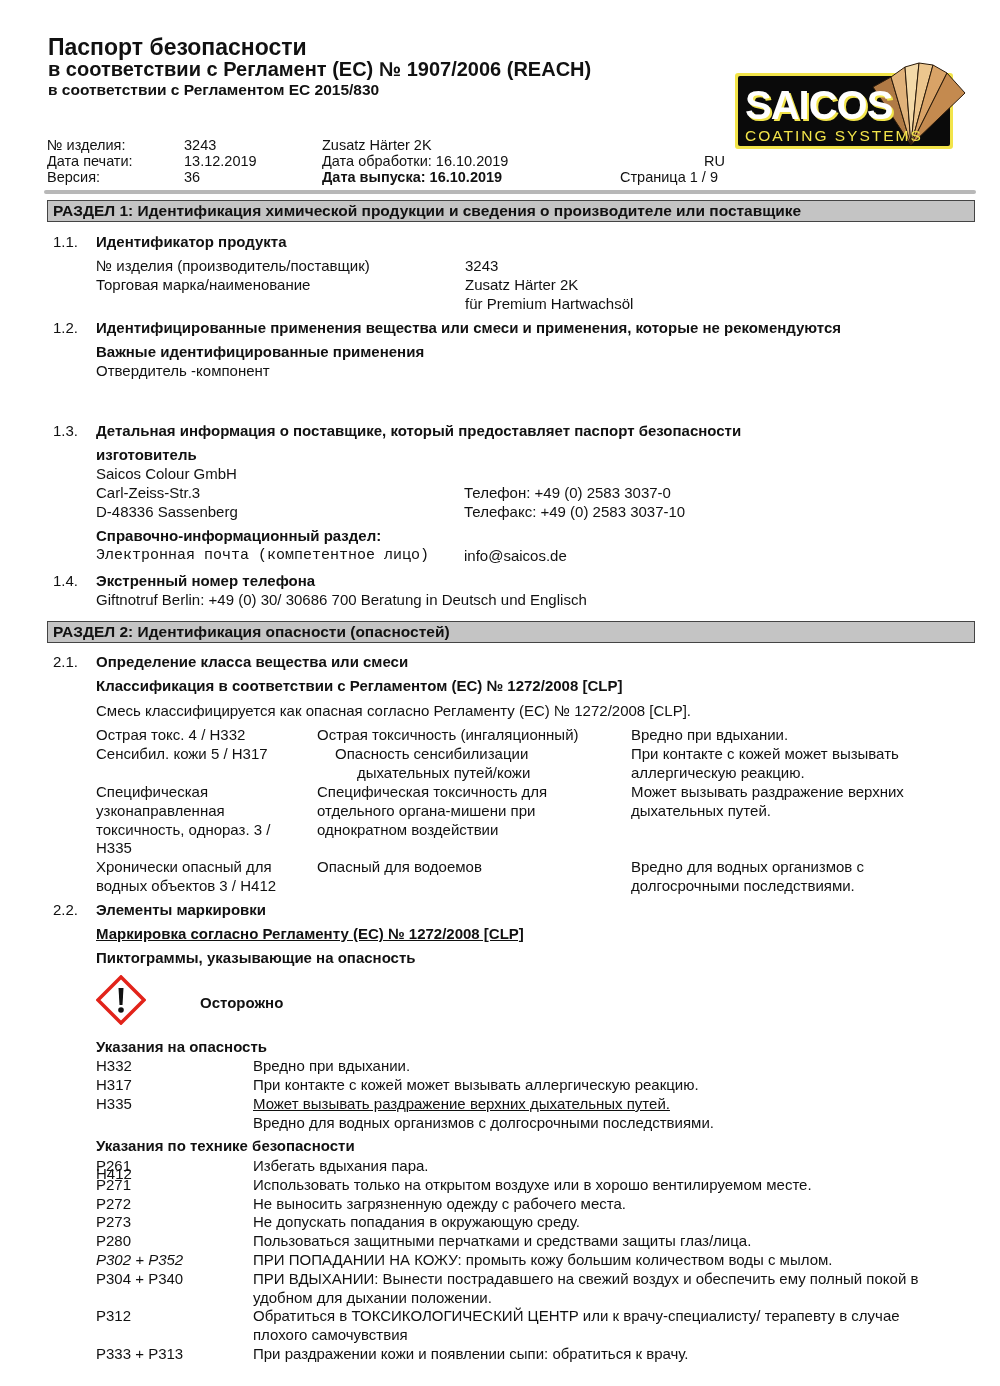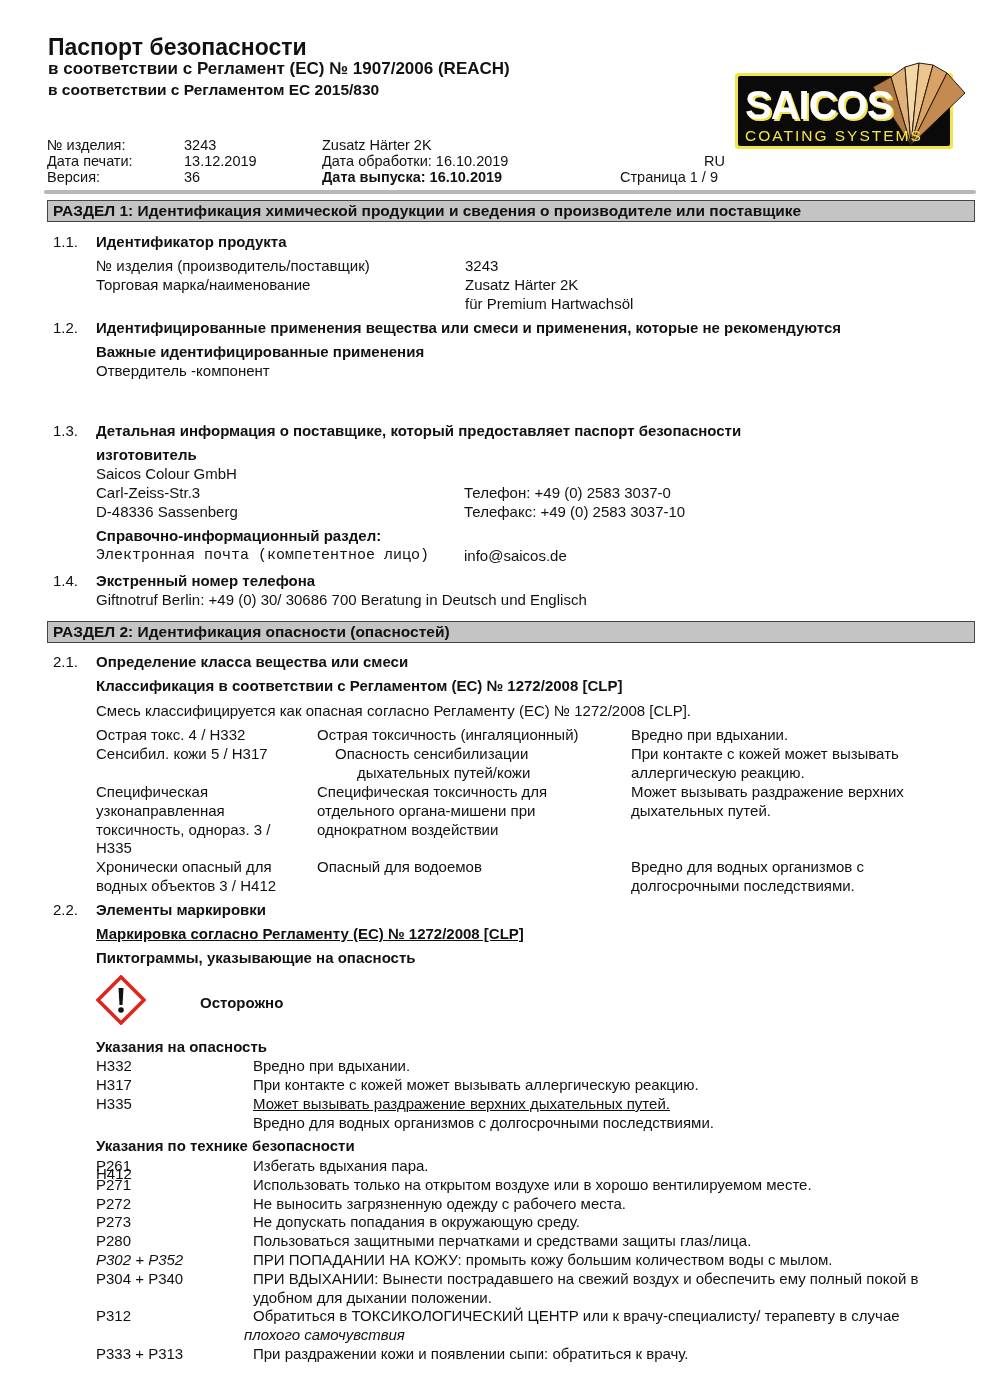--- a/index.html
+++ b/index.html
@@ -2,21 +2,21 @@
 <html><head>
 <meta charset="utf-8">
 <style>
   * { box-sizing: border-box; margin: 0; padding: 0; }
   html, body { width: 1000px; height: 1386px; background: #ffffff; overflow: hidden; }
   body { position: relative; font-family: "Liberation Sans", sans-serif; color: #111; font-size: 15px; }
 
   .abs { position: absolute; white-space: nowrap; line-height: 19px; }
 
   .title-main { left: 48px; top: 33px; font-size: 23px; font-weight: bold; line-height: 28px; }
-  .title-sub1 { left: 48px; top: 58px; font-size: 17px; font-weight: bold; line-height: 22px; }
+  .title-sub1 { left: 48px; top: 58px; font-size: 20px; font-weight: bold; line-height: 22px; }
   .title-sub2 { left: 48px; top: 80px; font-size: 15.5px; font-weight: bold; line-height: 20px; }
 
   .logo { position: absolute; left: 733px; top: 57px; width: 240px; height: 96px; }
 
   .meta { font-size: 14.5px; line-height: 16px; }
 
   .rule { position: absolute; left: 44px; top: 190px; width: 932px; height: 4px; background: #b8b8b8; border-radius: 2px; }
 
   .section-bar { position: absolute; left: 47px; width: 928px; height: 22px; background: #c4c4c4; border: 1px solid #444;
                  font-weight: bold; font-size: 15.5px; line-height: 20px; padding-left: 5px; white-space: nowrap; overflow: hidden; }
@@ -192,18 +192,18 @@
   <div class="abs" style="left:253px; top:1250px;">ПРИ ПОПАДАНИИ НА КОЖУ: промыть кожу большим количеством воды с мылом.</div>
 </div>
 <div>
   <div class="abs" style="left:96px; top:1269px;">P304 + P340</div>
   <div class="abs" style="left:253px; top:1269px;">ПРИ ВДЫХАНИИ: Вынести пострадавшего на свежий воздух и обеспечить ему полный покой в</div>
   <div class="abs" style="left:253px; top:1288px;">удобном для дыхании положении.</div>
 </div>
 <div>
   <div class="abs" style="left:96px; top:1306px;">P312</div>
   <div class="abs" style="left:253px; top:1306px;">Обратиться в ТОКСИКОЛОГИЧЕСКИЙ ЦЕНТР или к врачу-специалисту/ терапевту в случае</div>
-  <div class="abs" style="left:244px; top:1325px;font-style:italic;">плохого самочувствия</div>
+  <div class="abs" style="left:253px; top:1325px;">плохого самочувствия</div>
 </div>
 <div>
   <div class="abs" style="left:96px; top:1344px;">P333 + P313</div>
   <div class="abs" style="left:253px; top:1344px;">При раздражении кожи и появлении сыпи: обратиться к врачу.</div>
 </div>
 
 </body></html>

